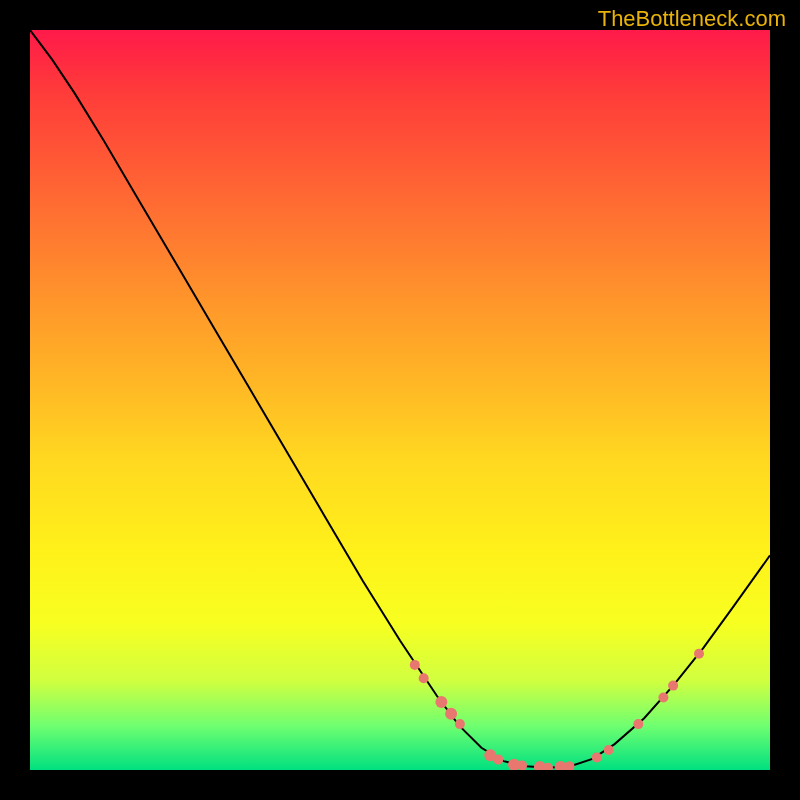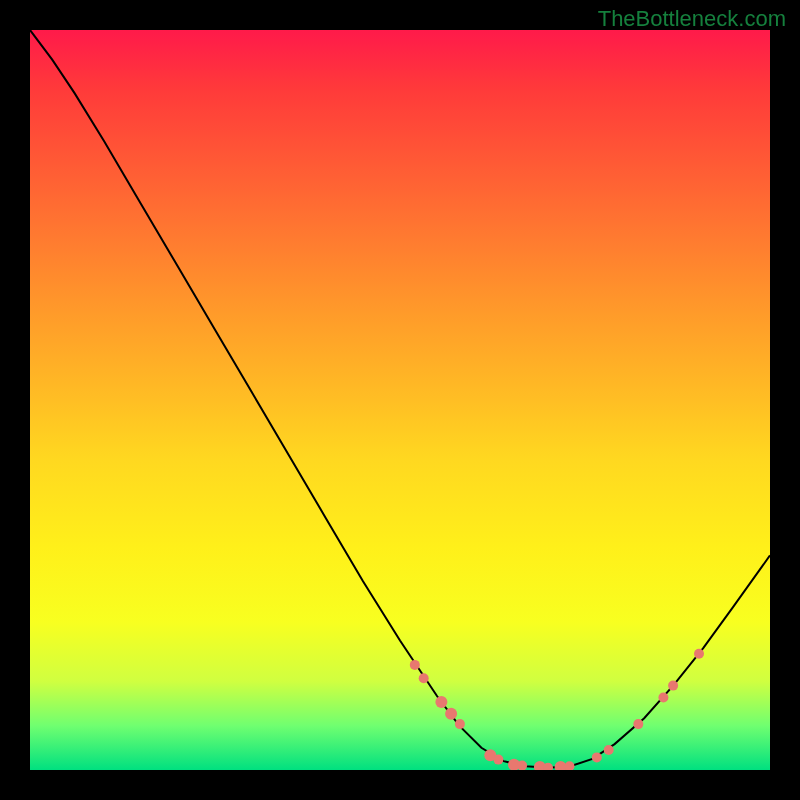--- a/index.html
+++ b/index.html
@@ -7,21 +7,21 @@
     width: 800px;
     height: 800px;
     background: #000;
     position: relative;
     font-family: Arial, sans-serif;
   }
   .watermark {
     position: absolute;
     top: 6px;
     right: 14px;
-    color: #15803d;
+    color: #eab308;
     font-size: 22px;
     font-weight: 500;
     z-index: 10;
   }
   .plot-area {
     position: absolute;
     left: 30px;
     top: 30px;
     width: 740px;
     height: 740px;

